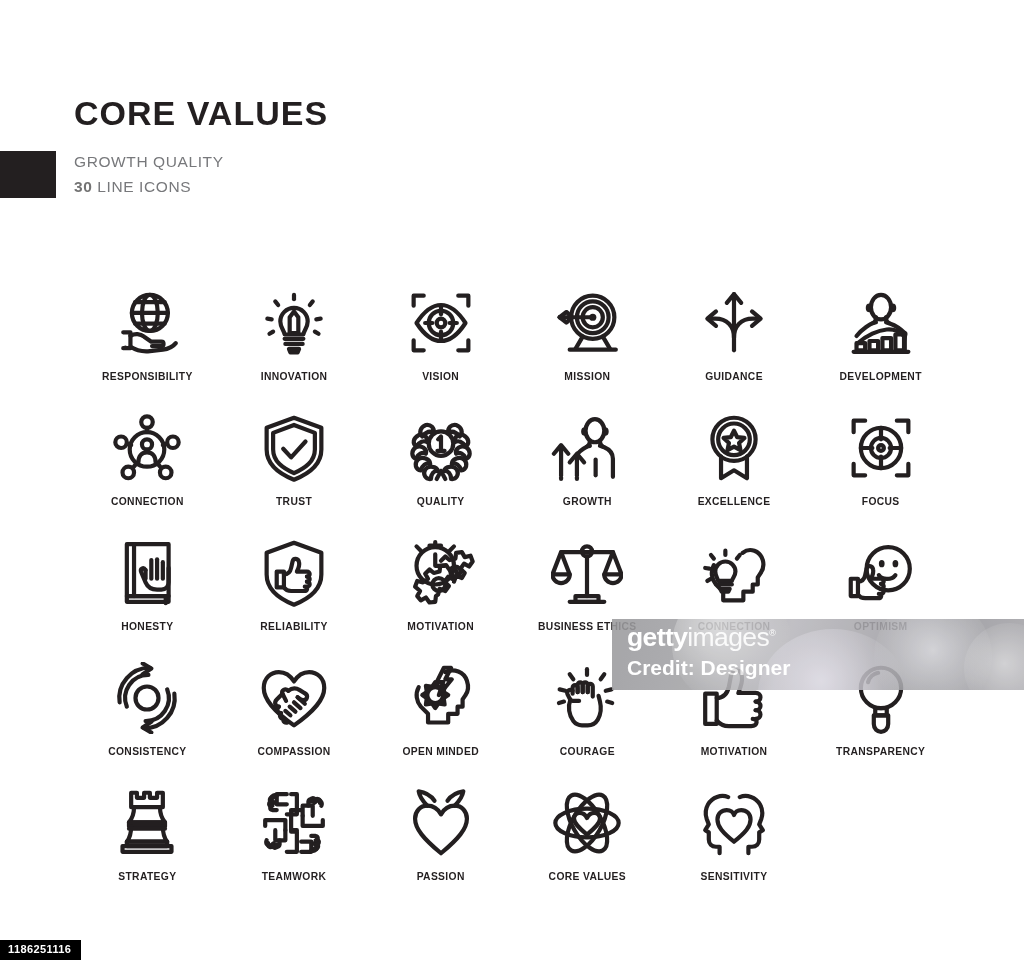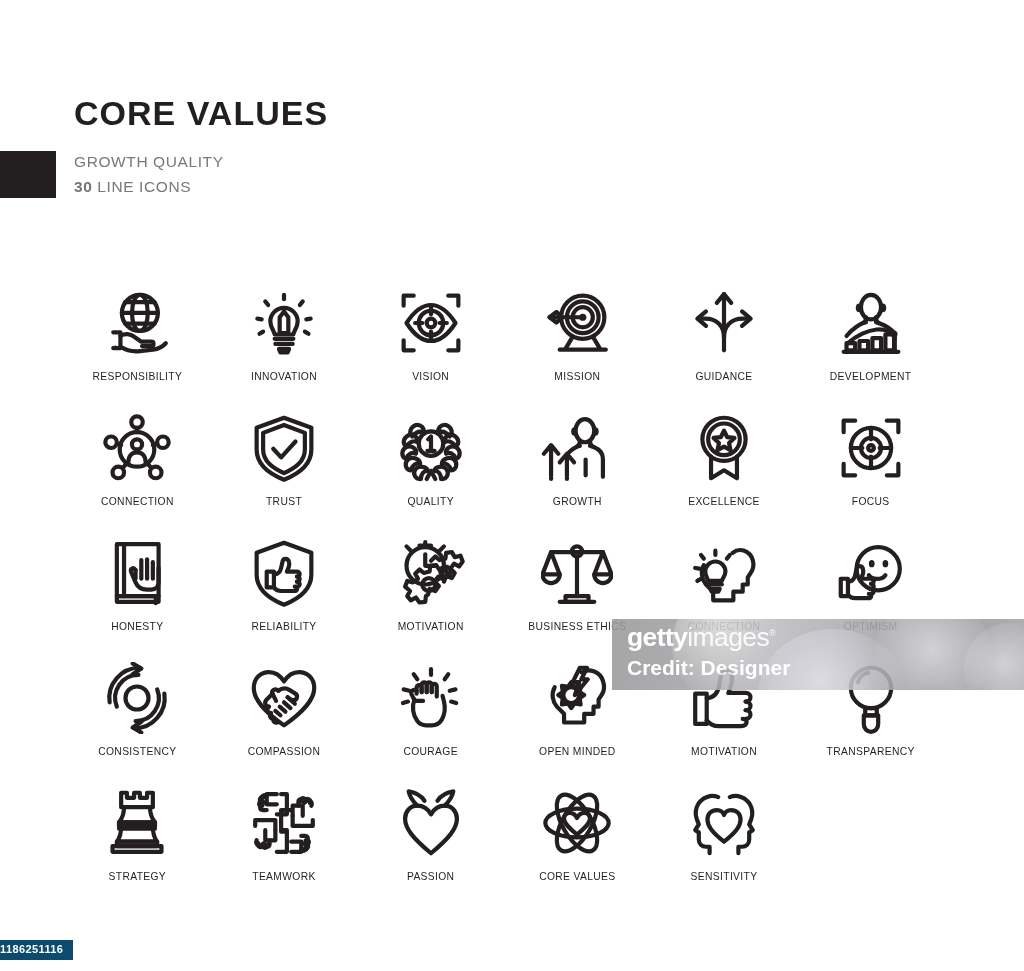--- a/index.html
+++ b/index.html
@@ -27,26 +27,26 @@
   }
   #countline{
     position:absolute;left:74px;top:91px;
     font-size:15.5px;letter-spacing:0.6px;color:#77787b;line-height:1;
     white-space:nowrap;
   }
   #countline .num{font-weight:bold;color:#737373;}
 
   
   #grid{
-    position:absolute;left:64px;top:282px;
+    position:absolute;left:74px;top:282px;
     width:880px;
     display:grid;
     grid-template-columns:repeat(6,1fr);
     grid-auto-rows:125px;
-    column-gap:0px;row-gap:0px;
+    column-gap:0px;row-gap:0px;font-weight:bold;
   }
   .cell{
     display:flex;flex-direction:column;align-items:center;justify-content:flex-start;
     position:relative;
   }
   .icon-wrap{
     width:78px;height:78px;display:flex;align-items:center;justify-content:center;
     margin-top:2px;
   }
   .icon-wrap svg{display:block;width:72px;height:72px;}
@@ -86,23 +86,23 @@
   #wm-logo .l{font-weight:normal;opacity:.92;}
   #wm-logo .reg{font-size:9px;vertical-align:super;font-weight:normal;}
   #wm-credit{
     position:absolute;left:15px;top:38px;
     font-size:21px;font-weight:bold;color:#ffffff;white-space:nowrap;line-height:1;
   }
 
   
   #idbadge{
     position:absolute;left:0px;top:940px;
-    background:#0c4a6e;color:#ffffff;
+    background:#000000;color:#ffffff;
     font-size:11px;font-weight:bold;letter-spacing:0.4px;
-    padding:4px 10px 5px 0;line-height:1;
+    padding:4px 10px 5px 8px;line-height:1;
   }
 </style>
 </head>
 <body>
 
 <div id="header">
   <div id="title">CORE VALUES</div>
   <div id="black-block"></div>
   <div id="subtitle">GROWTH QUALITY</div>
   <div id="countline">
@@ -462,56 +462,56 @@
         <path d="M44 62 l8 7"></path>
         <path d="M38 68 l7 6"></path>
       </svg>
     </div>
     <div class="lbl">COMPASSION</div>
   </div>
 
   <div class="cell">
     <div class="icon-wrap">
       <svg viewBox="0 0 100 100">
+        <path d="M56 14 c12 -6 26 0 30 12 c3 9 1 16 -2 20 l-4 6 v10 h-7 v10 h-13 v12 h-28 v-12 l-10 -10 c-6 -7 -8 -18 -3 -27"></path>
+        <path d="M54 8 l-10 20 h9 l-6 18 l18 -22 h-9 l8 -16z"></path>
+        <circle cx="42" cy="46" r="11"></circle>
+        <path d="M42 28 l4 6 h-8z"></path>
+        <path d="M42 64 l-4 -6 h8z"></path>
+        <path d="M24 46 l6 -4 v8z"></path>
+        <path d="M60 46 l-6 4 v-8z"></path>
+        <path d="M29 33 l7 1 l-6 6z"></path>
+        <path d="M55 59 l-7 -1 l6 -6z"></path>
+        <path d="M55 33 l-7 1 l6 6z"></path>
+        <path d="M29 59 l7 -1 l-6 -6z"></path>
+      </svg>
+    </div>
+    <div class="lbl">OPEN MINDED</div>
+  </div>
+
+  <div class="cell">
+    <div class="icon-wrap">
+      <svg viewBox="0 0 100 100">
         <path d="M30 44 v-8 c0 -5 7 -5 7 0 v6"></path>
         <path d="M37 42 v-10 c0 -5 7 -5 7 0 v10"></path>
         <path d="M44 42 v-10 c0 -5 7 -5 7 0 v10"></path>
         <path d="M51 42 v-8 c0 -5 7 -5 7 0 v14"></path>
         <path d="M30 40 c-4 -3 -9 0 -7 5 l4 8"></path>
         <path d="M27 52 c-4 10 -2 22 4 30 c3 4 7 6 12 6 h8 c6 0 11 -3 14 -8 c4 -7 5 -17 3 -25 l-2 -8"></path>
         <path d="M30 54 h9"></path>
         <line x1="50" y1="18" x2="50" y2="10"></line>
         <line x1="31" y1="24" x2="26" y2="17"></line>
         <line x1="69" y1="24" x2="74" y2="17"></line>
         <line x1="20" y1="40" x2="12" y2="38"></line>
         <line x1="76" y1="40" x2="84" y2="38"></line>
         <line x1="18" y1="55" x2="11" y2="57"></line>
         <line x1="78" y1="55" x2="85" y2="57"></line>
       </svg>
     </div>
     <div class="lbl">COURAGE</div>
-  </div>
-
-  <div class="cell">
-    <div class="icon-wrap">
-      <svg viewBox="0 0 100 100">
-        <path d="M56 14 c12 -6 26 0 30 12 c3 9 1 16 -2 20 l-4 6 v10 h-7 v10 h-13 v12 h-28 v-12 l-10 -10 c-6 -7 -8 -18 -3 -27"></path>
-        <path d="M54 8 l-10 20 h9 l-6 18 l18 -22 h-9 l8 -16z"></path>
-        <circle cx="42" cy="46" r="11"></circle>
-        <path d="M42 28 l4 6 h-8z"></path>
-        <path d="M42 64 l-4 -6 h8z"></path>
-        <path d="M24 46 l6 -4 v8z"></path>
-        <path d="M60 46 l-6 4 v-8z"></path>
-        <path d="M29 33 l7 1 l-6 6z"></path>
-        <path d="M55 59 l-7 -1 l6 -6z"></path>
-        <path d="M55 33 l-7 1 l6 6z"></path>
-        <path d="M29 59 l7 -1 l-6 -6z"></path>
-      </svg>
-    </div>
-    <div class="lbl">OPEN MINDED</div>
   </div>
 
   <div class="cell">
     <div class="icon-wrap">
       <svg viewBox="0 0 100 100">
         <path d="M10 44 h16 v42 h-16z"></path>
         <path d="M26 50 c10 0 15 -7 17 -16 l3 -16 c2 -9 14 -9 15 2 c1 7 -2 16 -5 23 h24 c9 0 9 12 0 12"></path>
         <path d="M80 55 c9 0 9 12 0 12"></path>
         <path d="M80 67 c9 0 9 12 0 12"></path>
         <path d="M76 79 c8 0 7 10 -2 10 h-31 c-7 0 -13 -3 -17 -8"></path>

